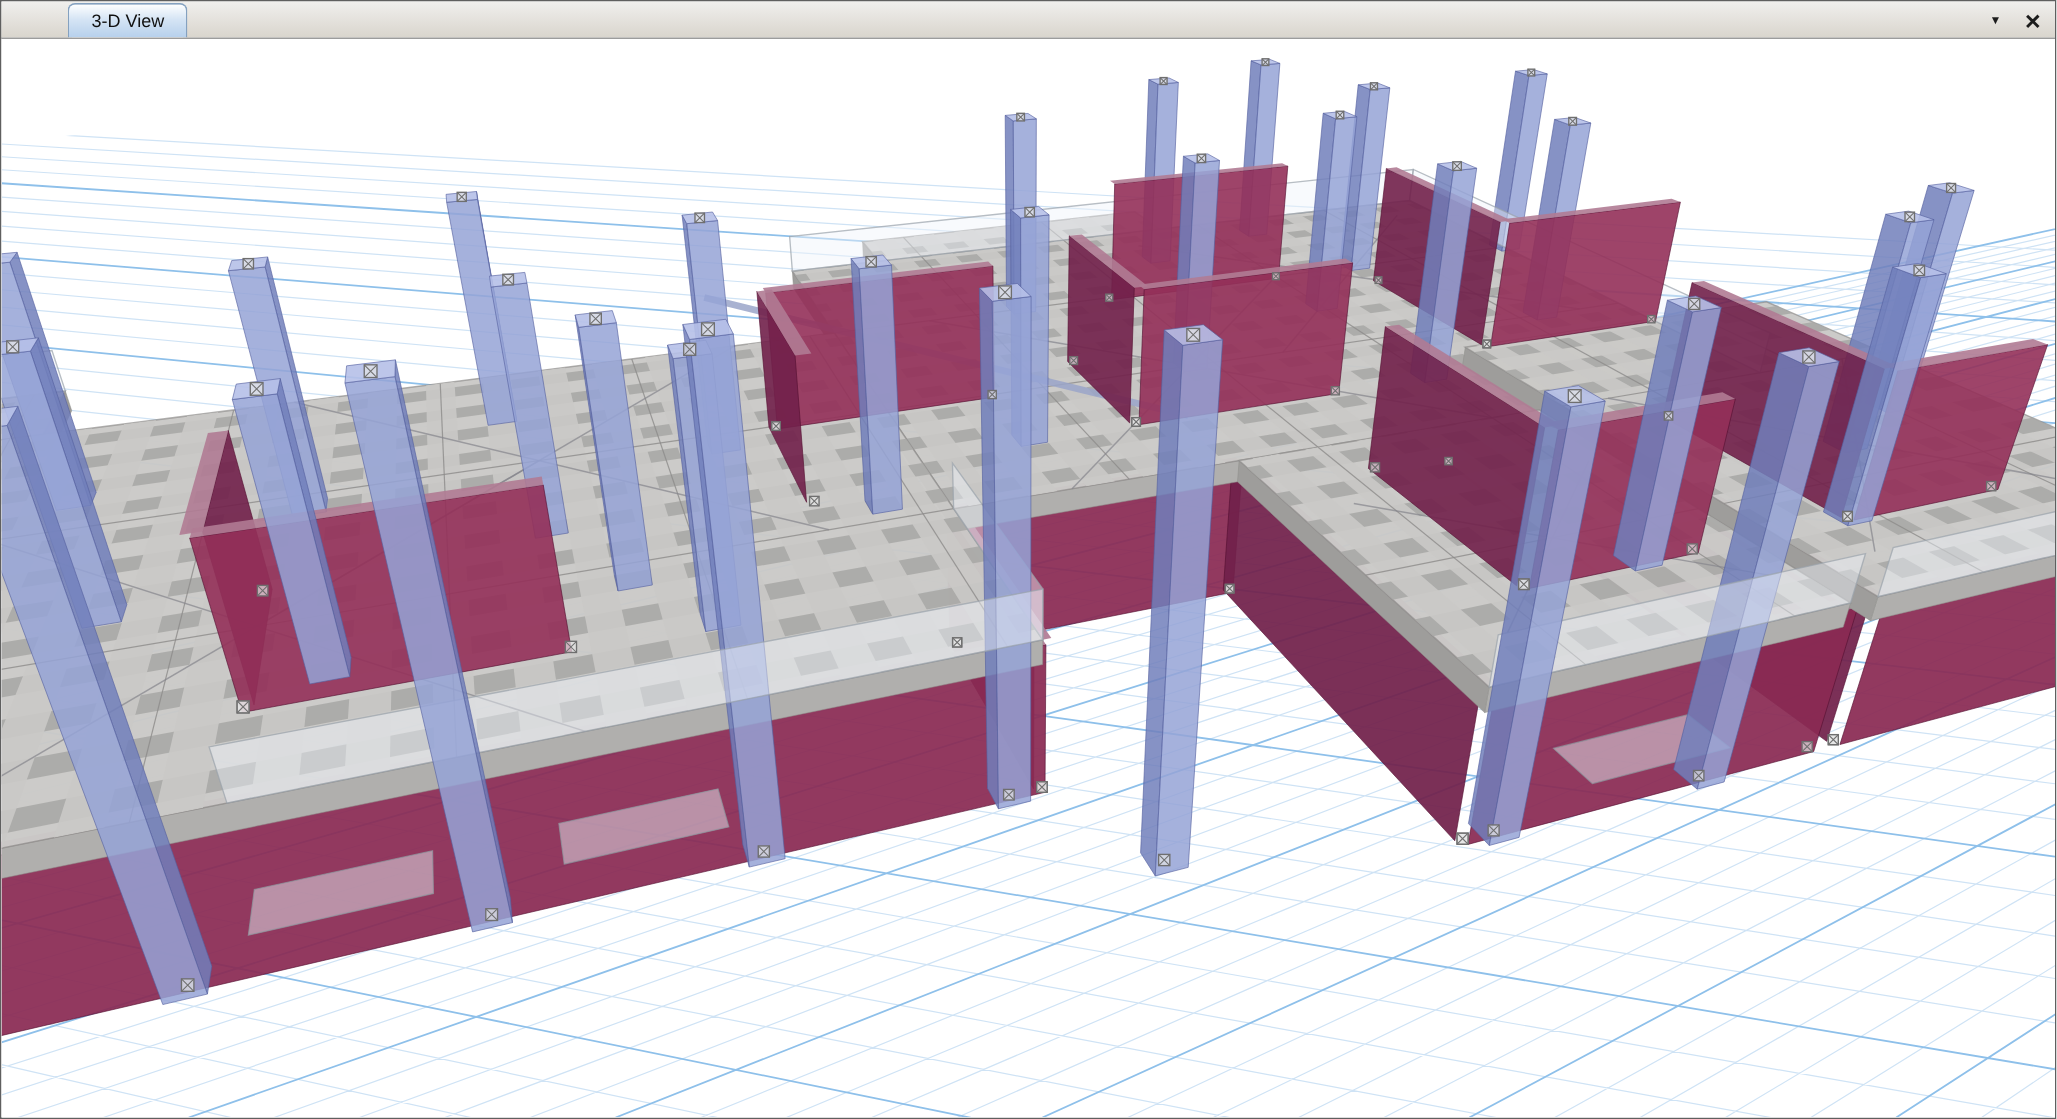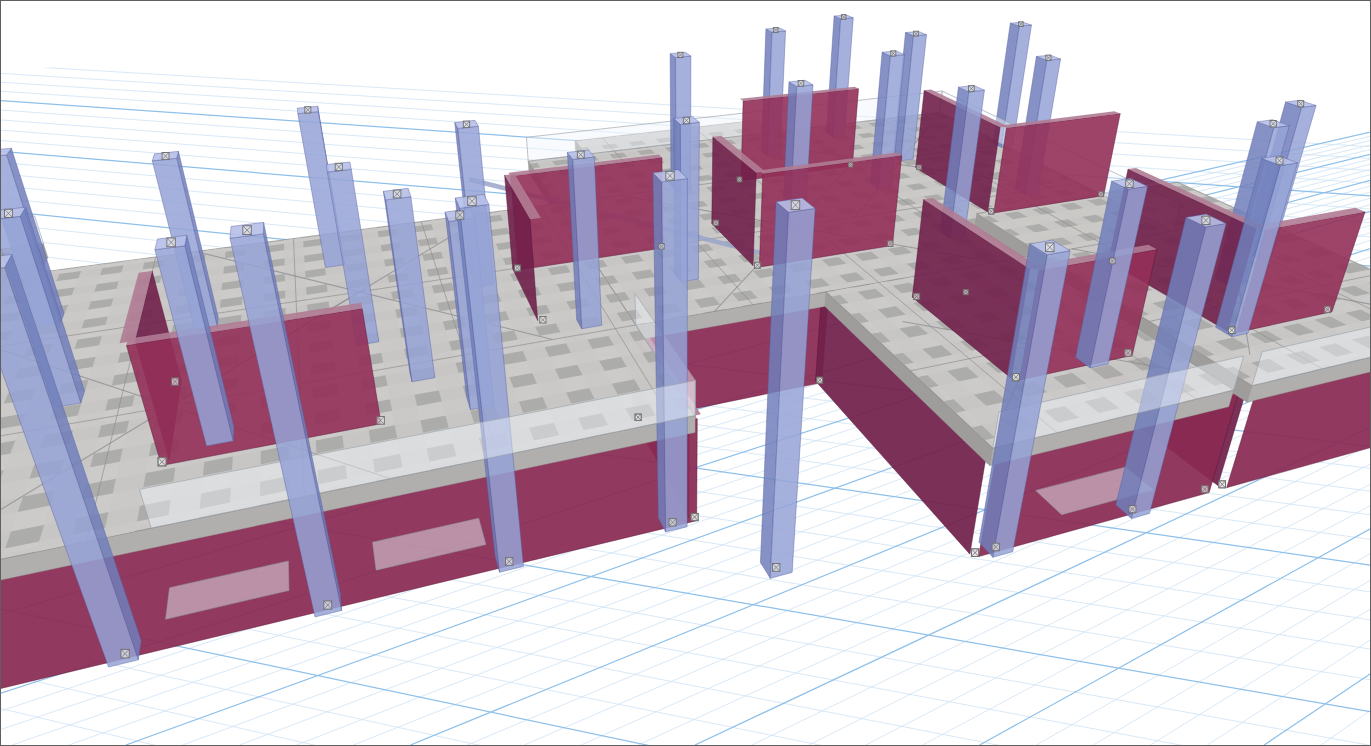--- a/index.html
+++ b/index.html
@@ -13,20 +13,29 @@
   .tabbar-controls { position:absolute; right:9px; top:0; height:25px; display:flex; align-items:center; gap:15px; }
   .dd-icon { font-size:8px; color:#1c1c1c; line-height:1; cursor:default; }
   .close-icon { font-size:14px; font-weight:bold; color:#1c1c1c; line-height:1; cursor:default; }
   .viewport { flex:1; position:relative; background:#ffffff; overflow:hidden; }
   .viewport svg { display:block; width:100%; height:100%; }
 </style>
 </head>
 <body>
 
 <div class="window">
+  <div class="tabbar">
+    <div class="tab">
+      <span>3-D View</span>
+    </div>
+    <div class="tabbar-controls">
+      <span class="dd-icon">▼</span>
+      <span class="close-icon">✕</span>
+    </div>
+  </div>
   <div class="viewport">
     <svg id="scene" viewBox="0 26 1371 720" preserveAspectRatio="none" xmlns="http://www.w3.org/2000/svg">
         <rect x="0" y="26" width="1371" height="720" fill="#ffffff"></rect>
         <defs>
           <clipPath id="gridClip">
             <polygon points="0,95 700,26 1371,26 1371,746 0,746"></polygon>
           </clipPath>
           <clipPath id="slab0">
             <polygon points="585.9,174.4 773.3,152.9 756.7,141.4 574.9,161.4"></polygon>
           </clipPath>

